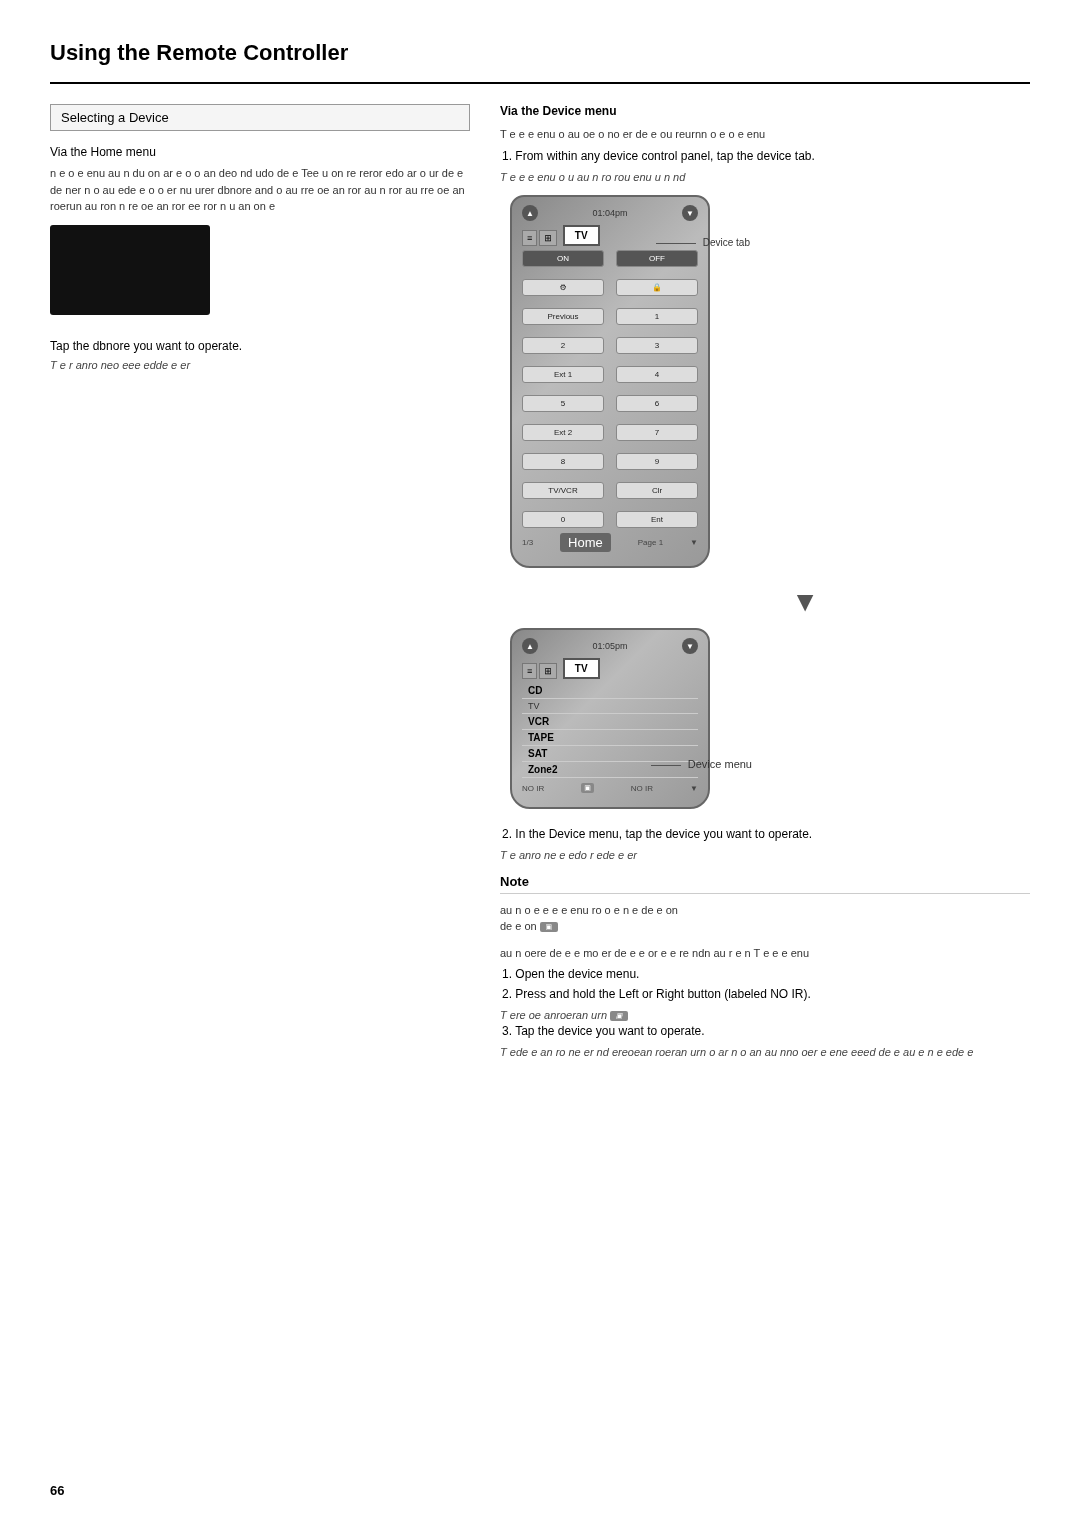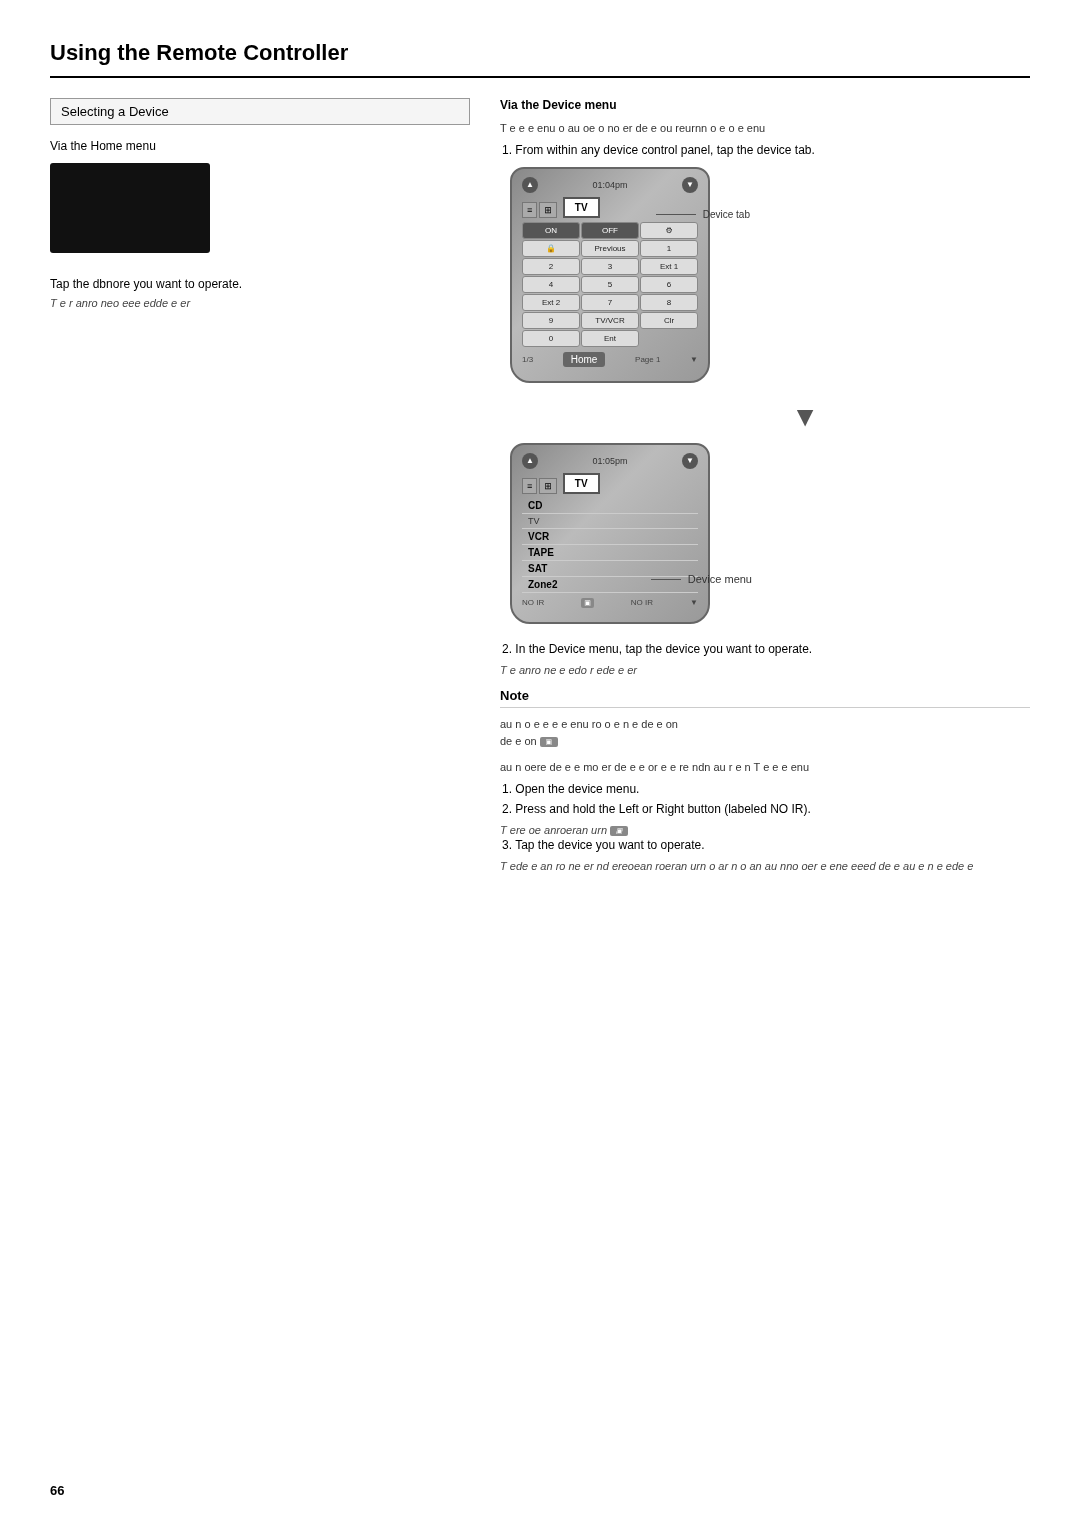--- a/index.html
+++ b/index.html
@@ -9,21 +9,21 @@
       font-size: 13px;
       color: #000;
       width: 1080px;
       min-height: 1528px;
       padding: 40px 50px;
     }
     .page-title {
       font-size: 22px;
       font-weight: bold;
       border-bottom: 2px solid #000;
-      padding-bottom: 10px;
+      padding-bottom: 16px;
       margin-bottom: 20px;
     }
     .content-wrapper {
       display: flex;
       gap: 30px;
     }
     .left-col {
       width: 420px;
       flex-shrink: 0;
     }
@@ -122,22 +122,22 @@
       align-items: center;
       justify-content: center;
       font-size: 8px;
     }
     .remote-time {
       font-size: 9px;
       color: #333;
     }
     .remote-btn-grid {
       display: grid;
-      grid-template-columns: repeat(3, 1fr);
-      gap: 1px;
+      grid-template-columns: repeat(2, 1fr);
+      gap: 12px;
       margin-bottom: 4px;
     }
     .rbtn {
       background: #ddd;
       border: 1px solid #888;
       border-radius: 3px;
       text-align: center;
       font-size: 8px;
       padding: 3px 2px;
       color: #222;
@@ -152,21 +152,21 @@
       justify-content: space-between;
       margin-top: 5px;
       font-size: 8px;
       color: #444;
     }
     .remote-home-btn {
       background: #666;
       color: #fff;
       border-radius: 3px;
       padding: 2px 8px;
-      font-size: 10px;
+      font-size: 13px;
     }
     .device-tab-label {
       position: absolute;
       right: -10px;
       top: 42px;
       font-size: 10px;
       color: #333;
       white-space: nowrap;
     }
     .arrow-down {
@@ -244,33 +244,35 @@
 
 <div class="content-wrapper">
 
   <div class="left-col">
     <div class="section-box">
       <span>Selecting a Device</span>
     </div>
 
     <div class="subsection-title">Via the Home menu</div>
 
+    <div class="body-text">n e o e enu au n du on ar e o o an deo nd udo de e Tee u on re reror edo ar o ur de e de ner n o au ede e o o er nu urer dbnore and o au rre oe an ror au n ror au rre oe an roerun au ron n re oe an ror ee ror n u an on e</div>
 
     <div class="black-rect"></div>
 
     <div class="tap-text">Tap the dbnore you want to operate.</div>
     <div class="italic-text">T e r anro neo eee edde e er</div>
   </div>
 
   <div class="right-col">
     <div class="via-device-menu-title">Via the Device menu</div>
 
     <div class="right-body-text">T e e e enu o au oe o no er de e ou reurnn o e o e enu</div>
 
     <div class="numbered-item">1. From within any device control panel, tap the device tab.</div>
+    <div class="italic-text">T e e e enu o u au n ro rou enu u n   nd</div>
 
     <div class="remote-wrapper">
       <div class="remote-container" style="position:relative;">
         <div class="remote-body">
           <div class="remote-top-bar">
             <div class="remote-arrow-btn">▲</div>
             <span class="remote-time">01:04pm</span>
             <div class="remote-arrow-btn">▼</div>
           </div>
           <div style="display:flex; align-items: flex-end; gap:2px; margin-bottom:4px;">

